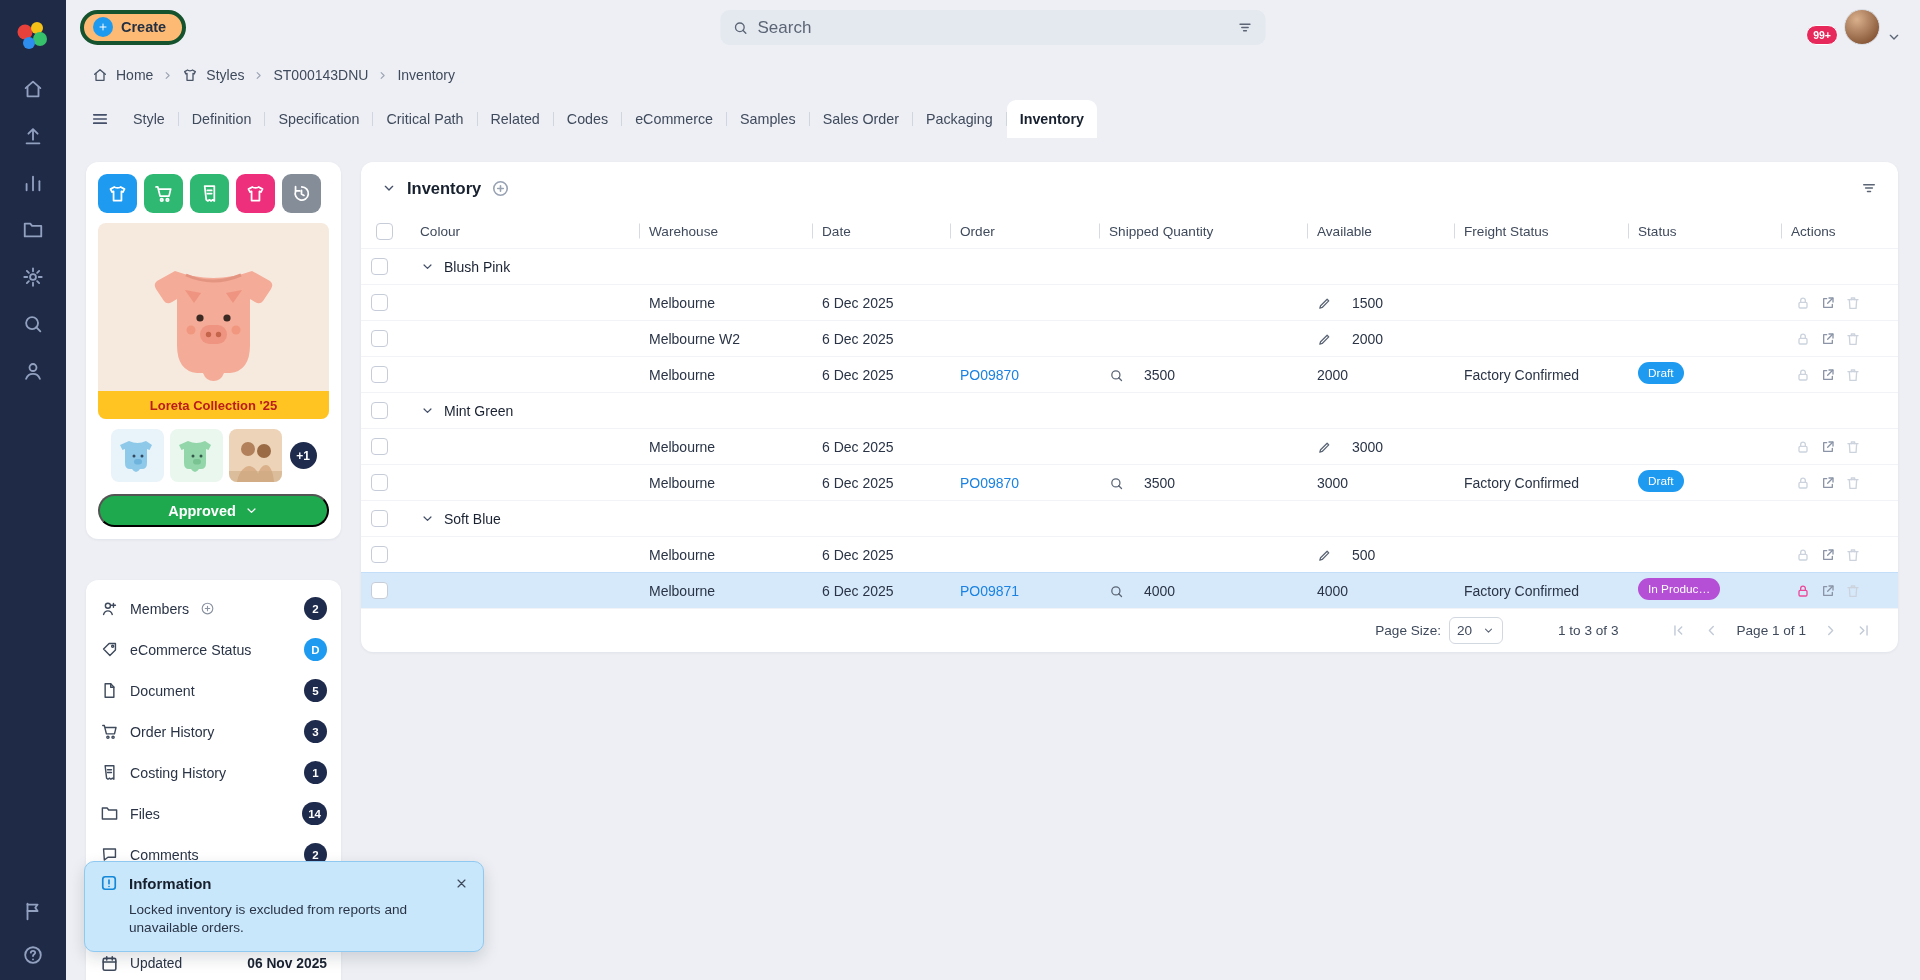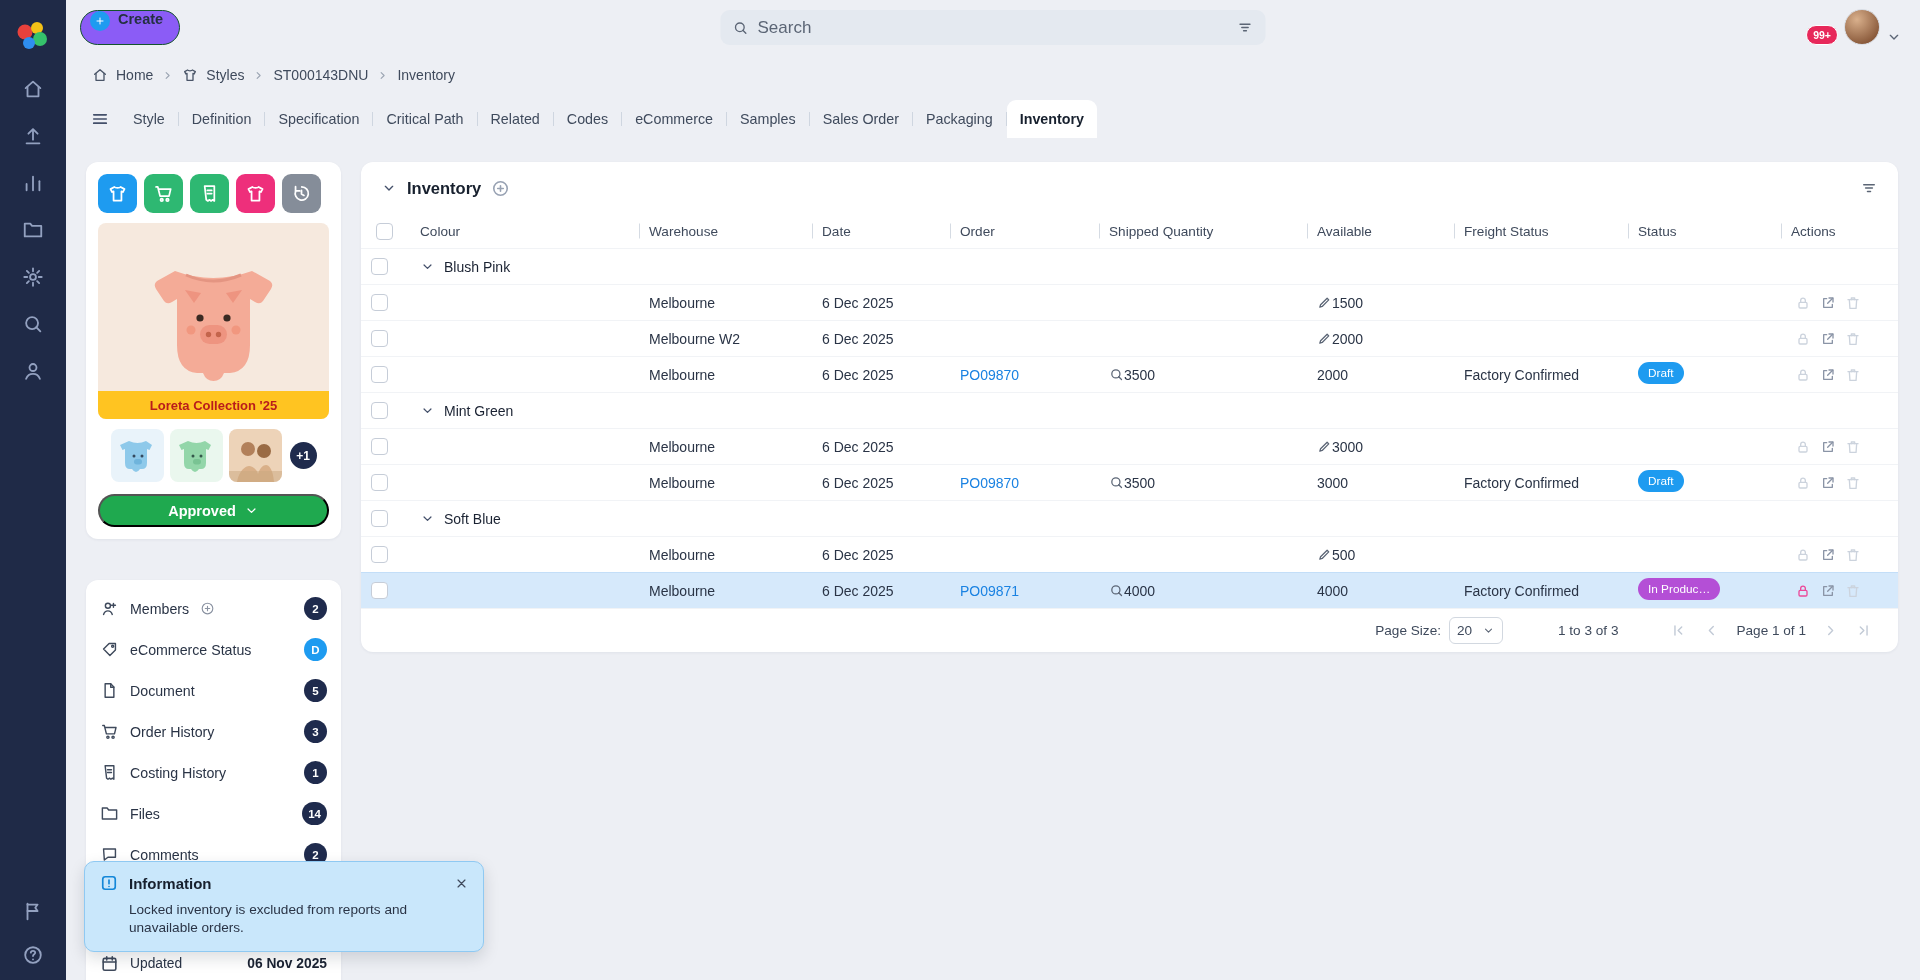--- a/index.html
+++ b/index.html
@@ -13,21 +13,21 @@
 
   
   .sidebar{position:absolute;left:0;top:0;width:66px;height:980px;background:#1f2a47;display:flex;flex-direction:column;align-items:center;padding:18px 0 14px;z-index:50}
   .logo{width:36px;height:36px;margin-bottom:24px}
   .side-nav{display:flex;flex-direction:column;gap:25px;align-items:center}
   .side-ic{width:22px;height:22px;color:#93a1c0}
   .side-bottom{margin-top:auto;display:flex;flex-direction:column;gap:22px;align-items:center}
 
   
   .topbar{position:absolute;left:66px;top:0;right:0;height:54px;display:flex;align-items:center;padding:0 18px 0 14px}
-  .create-btn{display:flex;align-items:flex-start;gap:8px;height:35px;padding:0 16px 0 9px;background:#8b5cf6;border:1px solid #14532d;border-radius:18px;font-size:14.5px;font-weight:bold;color:#243041}
+  .create-btn{display:flex;align-items:center;gap:8px;height:35px;padding:0 16px 0 9px;background:#fdba74;border:4px solid #14532d;border-radius:18px;font-size:14.5px;font-weight:bold;color:#243041}
   .create-plus{width:20px;height:20px;background:#1e9bf0;border-radius:50%;color:#fff}
   .create-plus svg{width:12px;height:12px}
   .search-box{position:absolute;left:50%;transform:translateX(-50%);top:10px;width:545px;height:35px;background:#e4e9f0;border-radius:9px;display:flex;align-items:center;padding:0 12px;gap:9px}
   .search-ic{width:16px;height:16px;color:#5b6575}
   .search-input{flex:1;background:transparent;border:none;outline:none;font-family:inherit;font-size:17px;color:#b91c1c}
   .search-input::placeholder{color:#5b6575}
   .sb-filter{width:17px;height:17px;color:#5b6575}
   .topbar-right{margin-left:auto;display:flex;align-items:flex-end;gap:6px}
   .badge99{background:#e7285a;color:#fff;font-size:10.5px;font-weight:bold;padding:3px 6px;border-radius:10px;border:1.5px solid #fff}
   .avatar{width:36px;height:36px;border-radius:50%;background:radial-gradient(circle at 35% 28%,#d9b08c,#8a5a3b 75%);border:1px solid #d9dde4}
@@ -85,21 +85,21 @@
   .mc-filter{margin-left:auto;width:18px;height:18px;color:#5b6575}
   .grid-row{display:grid;grid-template-columns:var(--cols);align-items:center}
   .thead{height:34px;font-size:13.6px;color:#3f4a5c;flex:none}
   .th{position:relative;height:100%;display:flex;align-items:center;padding-left:10px;white-space:nowrap}
   .th.sep::before{content:"";position:absolute;left:0;top:50%;transform:translateY(-50%);width:1px;height:15px;background:#d5dbe3}
   .cb{width:17px;height:17px;border:1.5px solid #c6cdd8;border-radius:4px;background:#fff;flex:none}
   .cb-cell{padding-left:15px;display:flex;align-items:center;height:100%}
   .trow{height:36px;border-top:1px solid #f1f3f6;font-size:14px;color:#2a3446}
   .trow.hl{background:#d6e9fb;border-top:1px solid #c3def8}
   .cell{padding-left:10px;white-space:nowrap;overflow:hidden}
-  .flexc{display:flex;align-items:flex-start;gap:0}
+  .flexc{display:flex;align-items:flex-end;gap:20px}
   .group-cell{display:flex;align-items:center;gap:9px;padding-left:10px}
   .g-chev{width:15px;height:15px;color:#44506a}
   .g-name{color:#1a2232}
   .order-link{color:#1a82e2}
   .cell-ic{width:15px;height:15px;color:#5b6575}
   .badge{color:#fff;font-size:11.8px;font-weight:normal;padding:4px 10px;border-radius:11px;display:inline-block;max-width:100px;overflow:hidden;white-space:nowrap}
   .actions{display:flex;gap:9px;padding-left:14px}
   .act-ic{width:16px;height:16px;color:#ccd3dd}
   .act-ic.ext{color:#8a94a6}
   .act-ic.locked{color:#ec4899}

